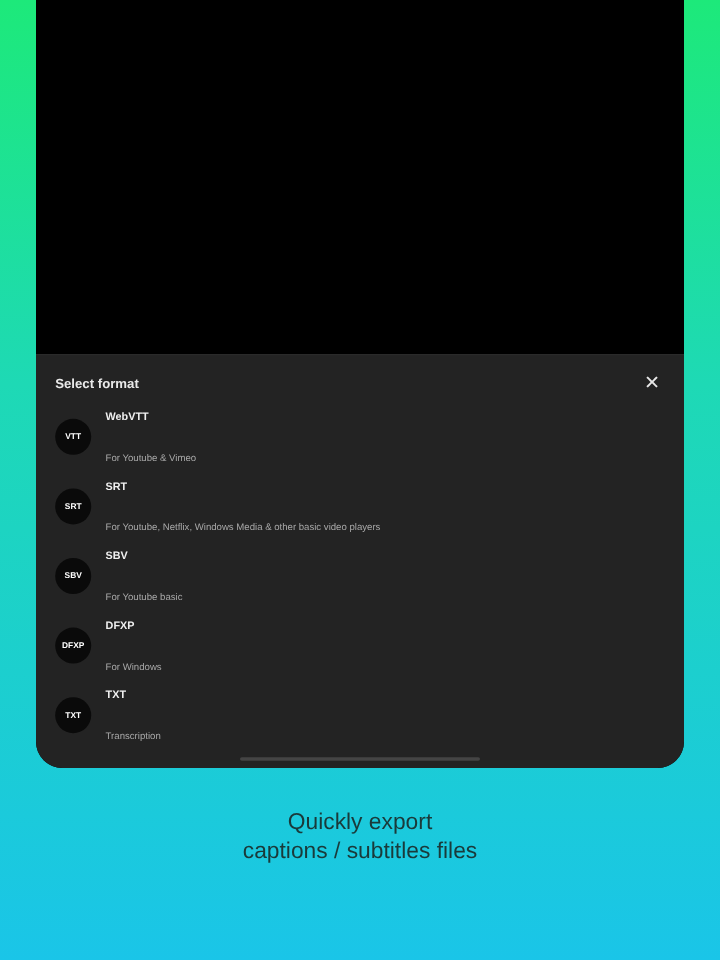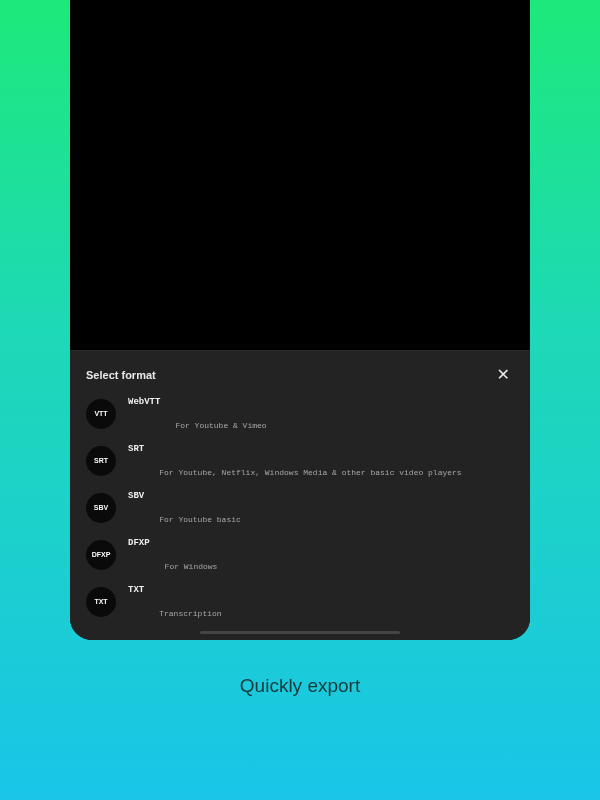--- a/index.html
+++ b/index.html
@@ -6,21 +6,21 @@
     body {
       width: 600px;
       height: 800px;
       background: linear-gradient(180deg, #1de97a 0%, #1ed9b5 40%, #1ac5e8 100%);
       font-family: -apple-system, BlinkMacSystemFont, "Segoe UI", sans-serif;
       display: flex;
       flex-direction: column;
       overflow: hidden;
     }
     .device {
-      width: 460px;
+      width: 540px;
       margin: 0 auto;
       background: #000;
       border-radius: 0 0 22px 22px;
       overflow: hidden;
       position: relative;
       height: 640px;
       display: flex;
       flex-direction: column;
     }
     .video-area {
@@ -71,23 +71,22 @@
       display: flex;
       align-items: center;
       justify-content: center;
       color: #fff;
       font-size: 7px;
       font-weight: 700;
       flex-shrink: 0;
     }
     .format-text {
       display: flex;
-      flex-direction: row;
-      gap: 15px;
-      font-family: Liberation Mono, monospace;
+      flex-direction: column;
+      gap: 1px;
     }
     .format-name {
       color: #f0f0f0;
       font-size: 9px;
       font-weight: 600;
     }
     .format-desc {
       color: #a8a8a8;
       font-size: 8px;
       margin-top: 24px;
@@ -161,13 +160,14 @@
         </div>
       </div>
     </div>
 
     <div class="home-indicator"></div>
   </div>
 </div>
 
 <div class="caption">
   <span>Quickly export</span><br>
+  <span>captions / subtitles files</span>
 </div>
 
 </body></html>

